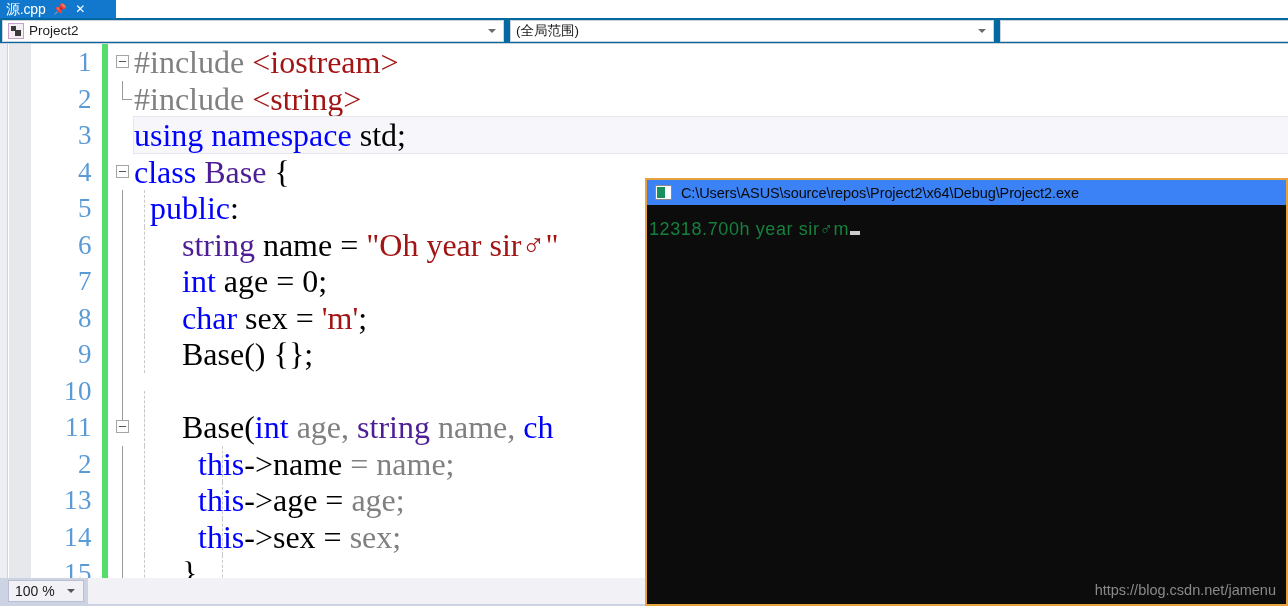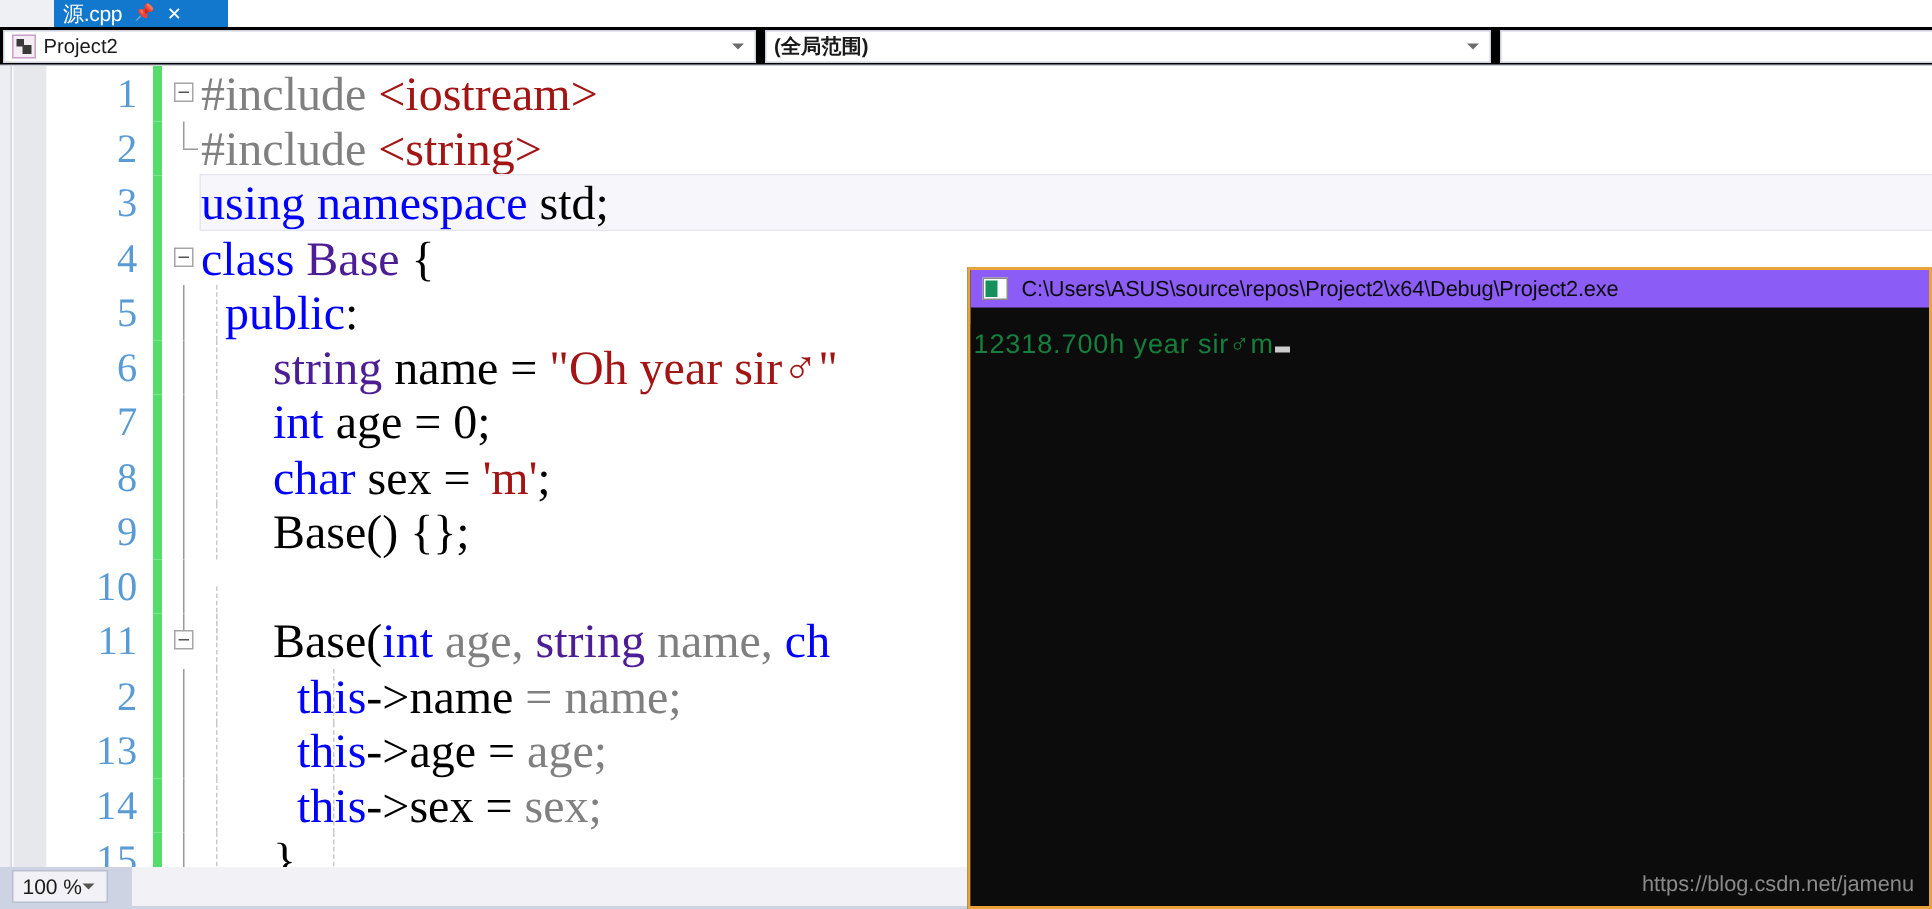--- a/index.html
+++ b/index.html
@@ -33,21 +33,20 @@
     width: 116px;
     background: #1278cd;
     display: flex;
     align-items: center;
     padding: 0 4px 0 6px;
     box-sizing: border-box;
     color: #ffffff;
     font-size: 14px;
     white-space: nowrap;
     overflow: hidden;
-    margin-left: 36px;
   }
   .tab-title {
     font-size: 14px;
     color: #ffffff;
     line-height: 18px;
     letter-spacing: -0.2px;
   }
   .tab-pin {
     margin-left: 8px;
     color: #ffffff;
@@ -67,21 +66,21 @@
     right: 0; height: 18px;
     background: #ffffff;
     border-bottom: 1px solid #d6dae4;
   }
 
   
   .navbar {
     position: absolute;
     left: 0; top: 18px;
     width: 1288px; height: 26px;
-    background: #000000;
+    background: #0369a1;
     border-bottom: 1px solid #ccd0da;
     box-sizing: border-box;
   }
   .combo {
     position: absolute;
     top: 2px;
     height: 22px;
     background: #ffffff;
     border: 1px solid #cdd1db;
     box-sizing: border-box;
@@ -95,21 +94,21 @@
     position: absolute;
     right: 7px;
     top: 50%;
     transform: translateY(-50%);
     width: 0; height: 0;
     border-left: 4px solid transparent;
     border-right: 4px solid transparent;
     border-top: 4px solid #6b6b6b;
   }
   #combo-project { left: 2px;  width: 502px; }
-  #combo-scope   { left: 510px; width: 484px; font-weight: bold; }
+  #combo-scope   { left: 510px; width: 484px; }
   #combo-member  { left: 1000px; width: 288px; border-right: none; }
 
   .proj-icon {
     width: 14px; height: 14px;
     border: 1px solid #c8a0c8;
     background: #f4eef4;
     margin-right: 5px;
     position: relative;
     flex: 0 0 auto;
     display: inline-block;
@@ -273,21 +272,21 @@
   
   .statusbar {
     position: absolute;
     left: 0; top: 578px;
     width: 1288px; height: 28px;
     background: #cdd3e2;
   }
   .zoom-combo {
     position: absolute;
     left: 8px; top: 2px;
-    width: 64px; height: 22px;
+    width: 76px; height: 22px;
     background: #f2f2f6;
     border: 1px solid #b9bfd0;
     box-sizing: border-box;
     display: flex;
     align-items: center;
     padding-left: 6px;
     font-size: 14px;
     color: #1a1a1a;
   }
   .zoom-combo .caret2 {
@@ -311,21 +310,21 @@
     position: absolute;
     left: 645px; top: 178px;
     width: 643px; height: 428px;
     border: 2px solid #e8a33d;
     box-sizing: border-box;
     background: #0c0c0c;
     overflow: hidden;
   }
   .console-title {
     height: 25px;
-    background: #8b5cf6;
+    background: #3b82f6;
     display: flex;
     align-items: center;
     padding-left: 8px;
     box-sizing: border-box;
   }
   .console-icon {
     width: 17px; height: 15px;
     background: #ffffff;
     border: 1px solid #8a8a8a;
     position: relative;

